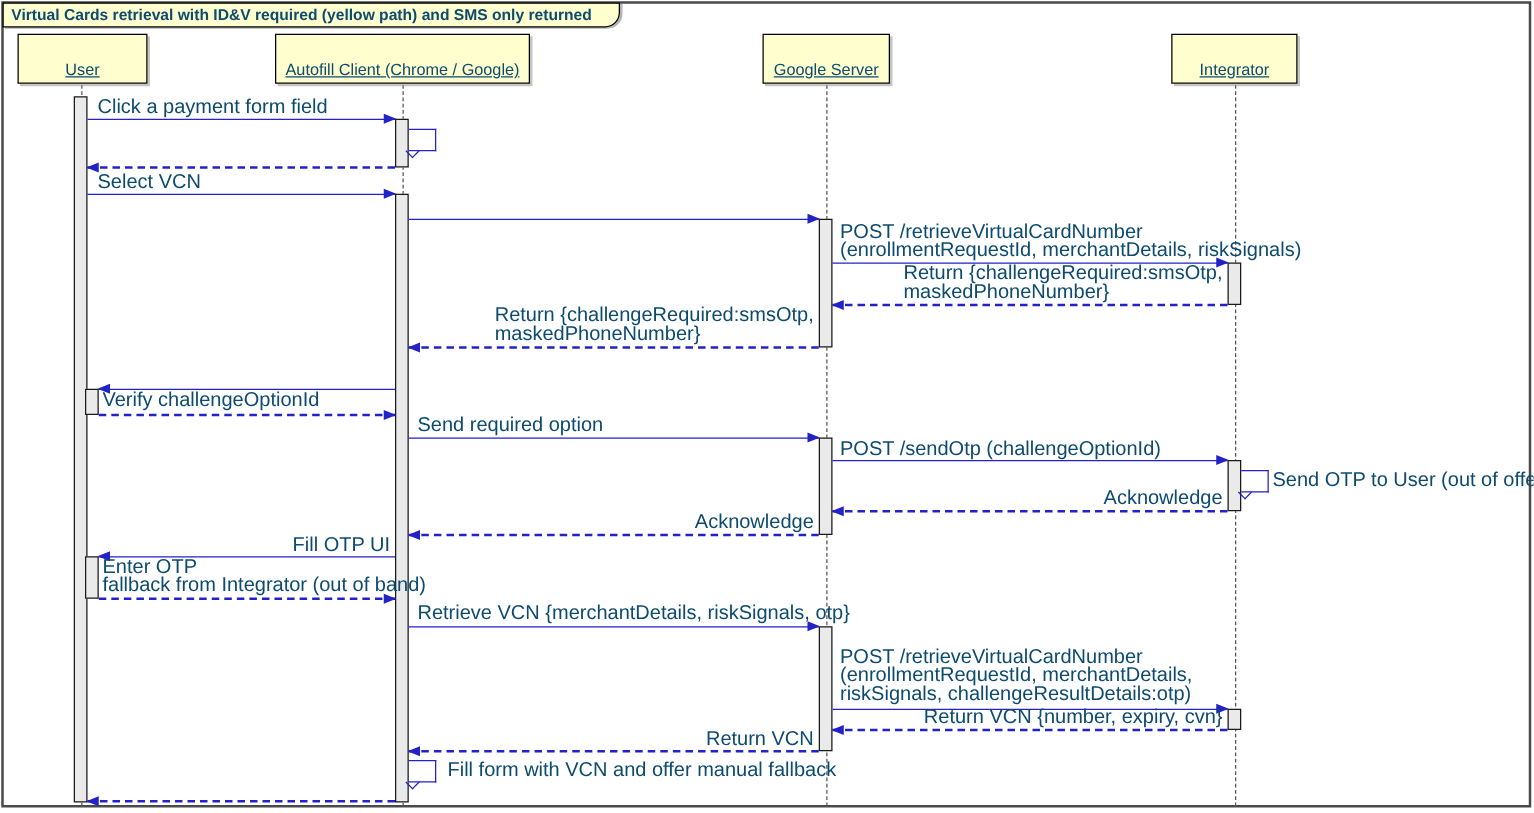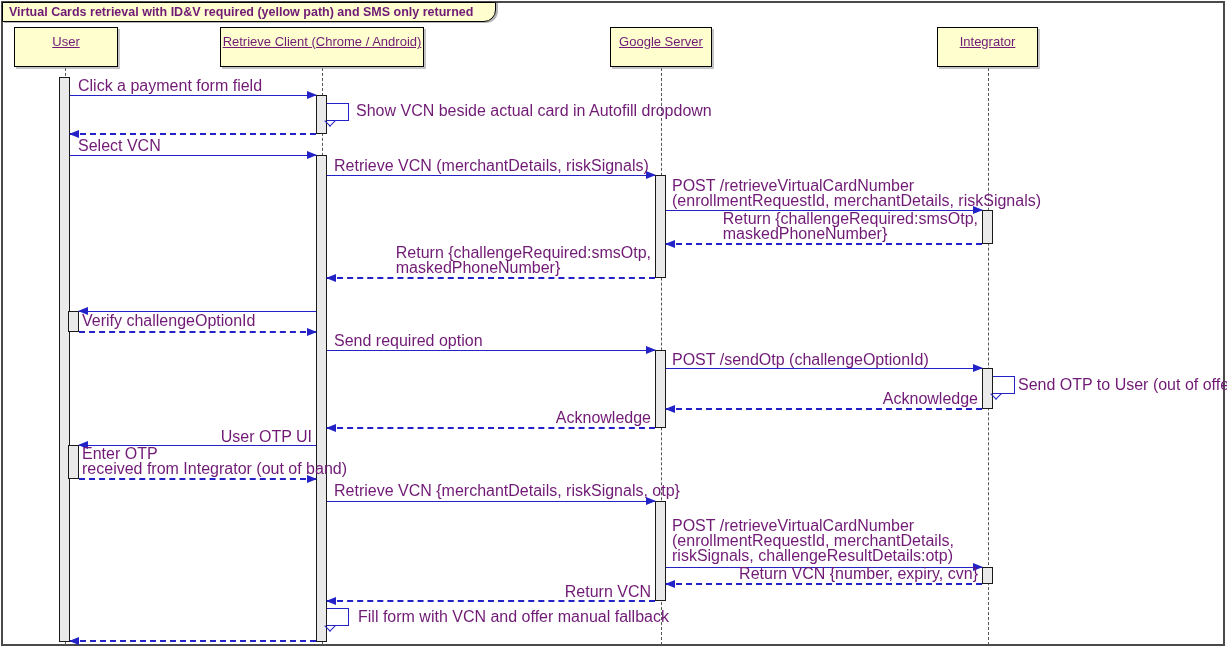--- a/index.html
+++ b/index.html
@@ -2,28 +2,28 @@
 <html><head>
 <meta charset="utf-8">
 <style>
   :root{
     --blue:#2222C6;
     --yellow:#FEFECE;
     --barfill:#EAEAEA;
   }
   html,body{margin:0;padding:0;background:#fff;}
   .page{position:relative;width:1227px;height:650px;background:#fff;overflow:hidden;
-        font-family:"Liberation Sans",sans-serif;color:#701a75;}
+        font-family:"Liberation Sans",sans-serif;color:#0c4a6e;}
   .frame{position:absolute;left:1px;top:1px;right:2px;bottom:4px;border:2px solid #4a4a4a;}
   .title-box{position:absolute;left:2px;top:2px;width:494px;height:20px;background:var(--yellow);
         border:1.5px solid #000;border-radius:0 0 12px 0;box-sizing:border-box;
         font-size:12.5px;font-weight:bold;padding:2px 10px 0 6px;white-space:pre;
         box-shadow:2px 1px 0 rgba(120,120,120,.55);}
   .pbox{position:absolute;top:27px;height:40px;background:var(--yellow);border:1.5px solid #000;
-        box-sizing:border-box;text-align:center;padding-top:6px;font-size:13px;
+        box-sizing:border-box;text-align:center;padding-top:20px;font-size:13px;
         box-shadow:2px 2px 0 rgba(150,150,150,.55);}
   .pbox span{text-decoration:underline;}
   .lifeline{position:absolute;top:63px;height:582px;width:0;border-left:1px dashed #555;}
   .bar{position:absolute;width:11px;background:var(--barfill);border:1px solid #1a1a1a;box-sizing:border-box;}
   .lbl{position:absolute;font-size:16px;line-height:15px;white-space:pre;}
   .arrow{position:absolute;height:0;}
   .arrow.s{border-top:1.5px solid var(--blue);}
   .arrow.d{border-top:2px dashed var(--blue);}
   .head-r::after{content:"";position:absolute;right:-1px;top:-5px;width:0;height:0;
         border-left:10px solid var(--blue);border-top:4.5px solid transparent;border-bottom:4.5px solid transparent;}
@@ -39,21 +39,21 @@
 <div class="page">
   <div class="frame"></div>
   <div class="title-box">Virtual Cards retrieval with ID&amp;V required (yellow path) and SMS only returned</div>
 
   <div class="lifeline" style="left:65px"></div>
   <div class="lifeline" style="left:322px"></div>
   <div class="lifeline" style="left:661px"></div>
   <div class="lifeline" style="left:988px"></div>
 
   <div class="pbox" style="left:14px;width:104px"><span>User</span></div>
-  <div class="pbox" style="left:220px;width:204px"><span>Retrieve Client (Chrome / Android)</span></div>
+  <div class="pbox" style="left:220px;width:204px"><span>Autofill Client (Chrome / Google)</span></div>
   <div class="pbox" style="left:610px;width:102px"><span>Google Server</span></div>
   <div class="pbox" style="left:937px;width:101px"><span>Integrator</span></div>
 
   <div class="bar" style="left:59px;top:77px;height:565px"></div>
   <div class="bar" style="left:68px;top:311px;height:21px"></div>
   <div class="bar" style="left:68px;top:445px;height:34px"></div>
   <div class="bar" style="left:316px;top:95px;height:39px"></div>
   <div class="bar" style="left:316px;top:155px;height:487px"></div>
   <div class="bar" style="left:655px;top:175px;height:103px"></div>
   <div class="bar" style="left:655px;top:350px;height:78px"></div>
@@ -80,38 +80,36 @@
   <div class="arrow s head-l" style="left:79px;top:445px;width:237px"></div>
   <div class="arrow d head-r" style="left:79px;top:478px;width:237px"></div>
   <div class="arrow s head-r" style="left:327px;top:501px;width:328px"></div>
   <div class="arrow s head-r" style="left:666px;top:567px;width:316px"></div>
   <div class="arrow d head-l" style="left:666px;top:583px;width:316px"></div>
   <div class="arrow d head-l" style="left:327px;top:600px;width:328px"></div>
   <div class="loop" style="left:327px;top:608px"></div>
   <div class="arrow d head-l" style="left:70px;top:640px;width:246px"></div>
 
   <div class="lbl" style="left:78px;top:78px">Click a payment form field</div>
-  <div class="lbl" style="left:356px;top:103px">Show VCN beside actual card in Autofill dropdown</div>
   <div class="lbl" style="left:78px;top:138px">Select VCN</div>
-  <div class="lbl" style="left:334px;top:158px">Retrieve VCN (merchantDetails, riskSignals)</div>
   <div class="lbl" style="left:672px;top:178px">POST /retrieveVirtualCardNumber
 (enrollmentRequestId, merchantDetails, riskSignals)</div>
   <div class="lbl" style="right:249px;top:211px">Return {challengeRequired:smsOtp,
 maskedPhoneNumber}</div>
   <div class="lbl" style="right:576px;top:245px">Return {challengeRequired:smsOtp,
 maskedPhoneNumber}</div>
   <div class="lbl" style="left:82px;top:313px">Verify challengeOptionId</div>
   <div class="lbl" style="left:334px;top:333px">Send required option</div>
   <div class="lbl" style="left:672px;top:352px">POST /sendOtp (challengeOptionId)</div>
   <div class="lbl" style="left:1018px;top:377px">Send OTP to User (out of offer)</div>
   <div class="lbl" style="right:249px;top:391px">Acknowledge</div>
   <div class="lbl" style="right:576px;top:410px">Acknowledge</div>
-  <div class="lbl" style="right:915px;top:429px">User OTP UI</div>
+  <div class="lbl" style="right:915px;top:429px">Fill OTP UI</div>
   <div class="lbl" style="left:82px;top:446px">Enter OTP
-received from Integrator (out of band)</div>
+fallback from Integrator (out of band)</div>
   <div class="lbl" style="left:334px;top:483px">Retrieve VCN {merchantDetails, riskSignals, otp}</div>
   <div class="lbl" style="left:672px;top:518px">POST /retrieveVirtualCardNumber
 (enrollmentRequestId, merchantDetails,
 riskSignals, challengeResultDetails:otp)</div>
   <div class="lbl" style="right:249px;top:566px">Return VCN {number, expiry, cvn}</div>
   <div class="lbl" style="right:576px;top:584px">Return VCN</div>
   <div class="lbl" style="left:358px;top:609px">Fill form with VCN and offer manual fallback</div>
 </div>
 
 </body></html>

